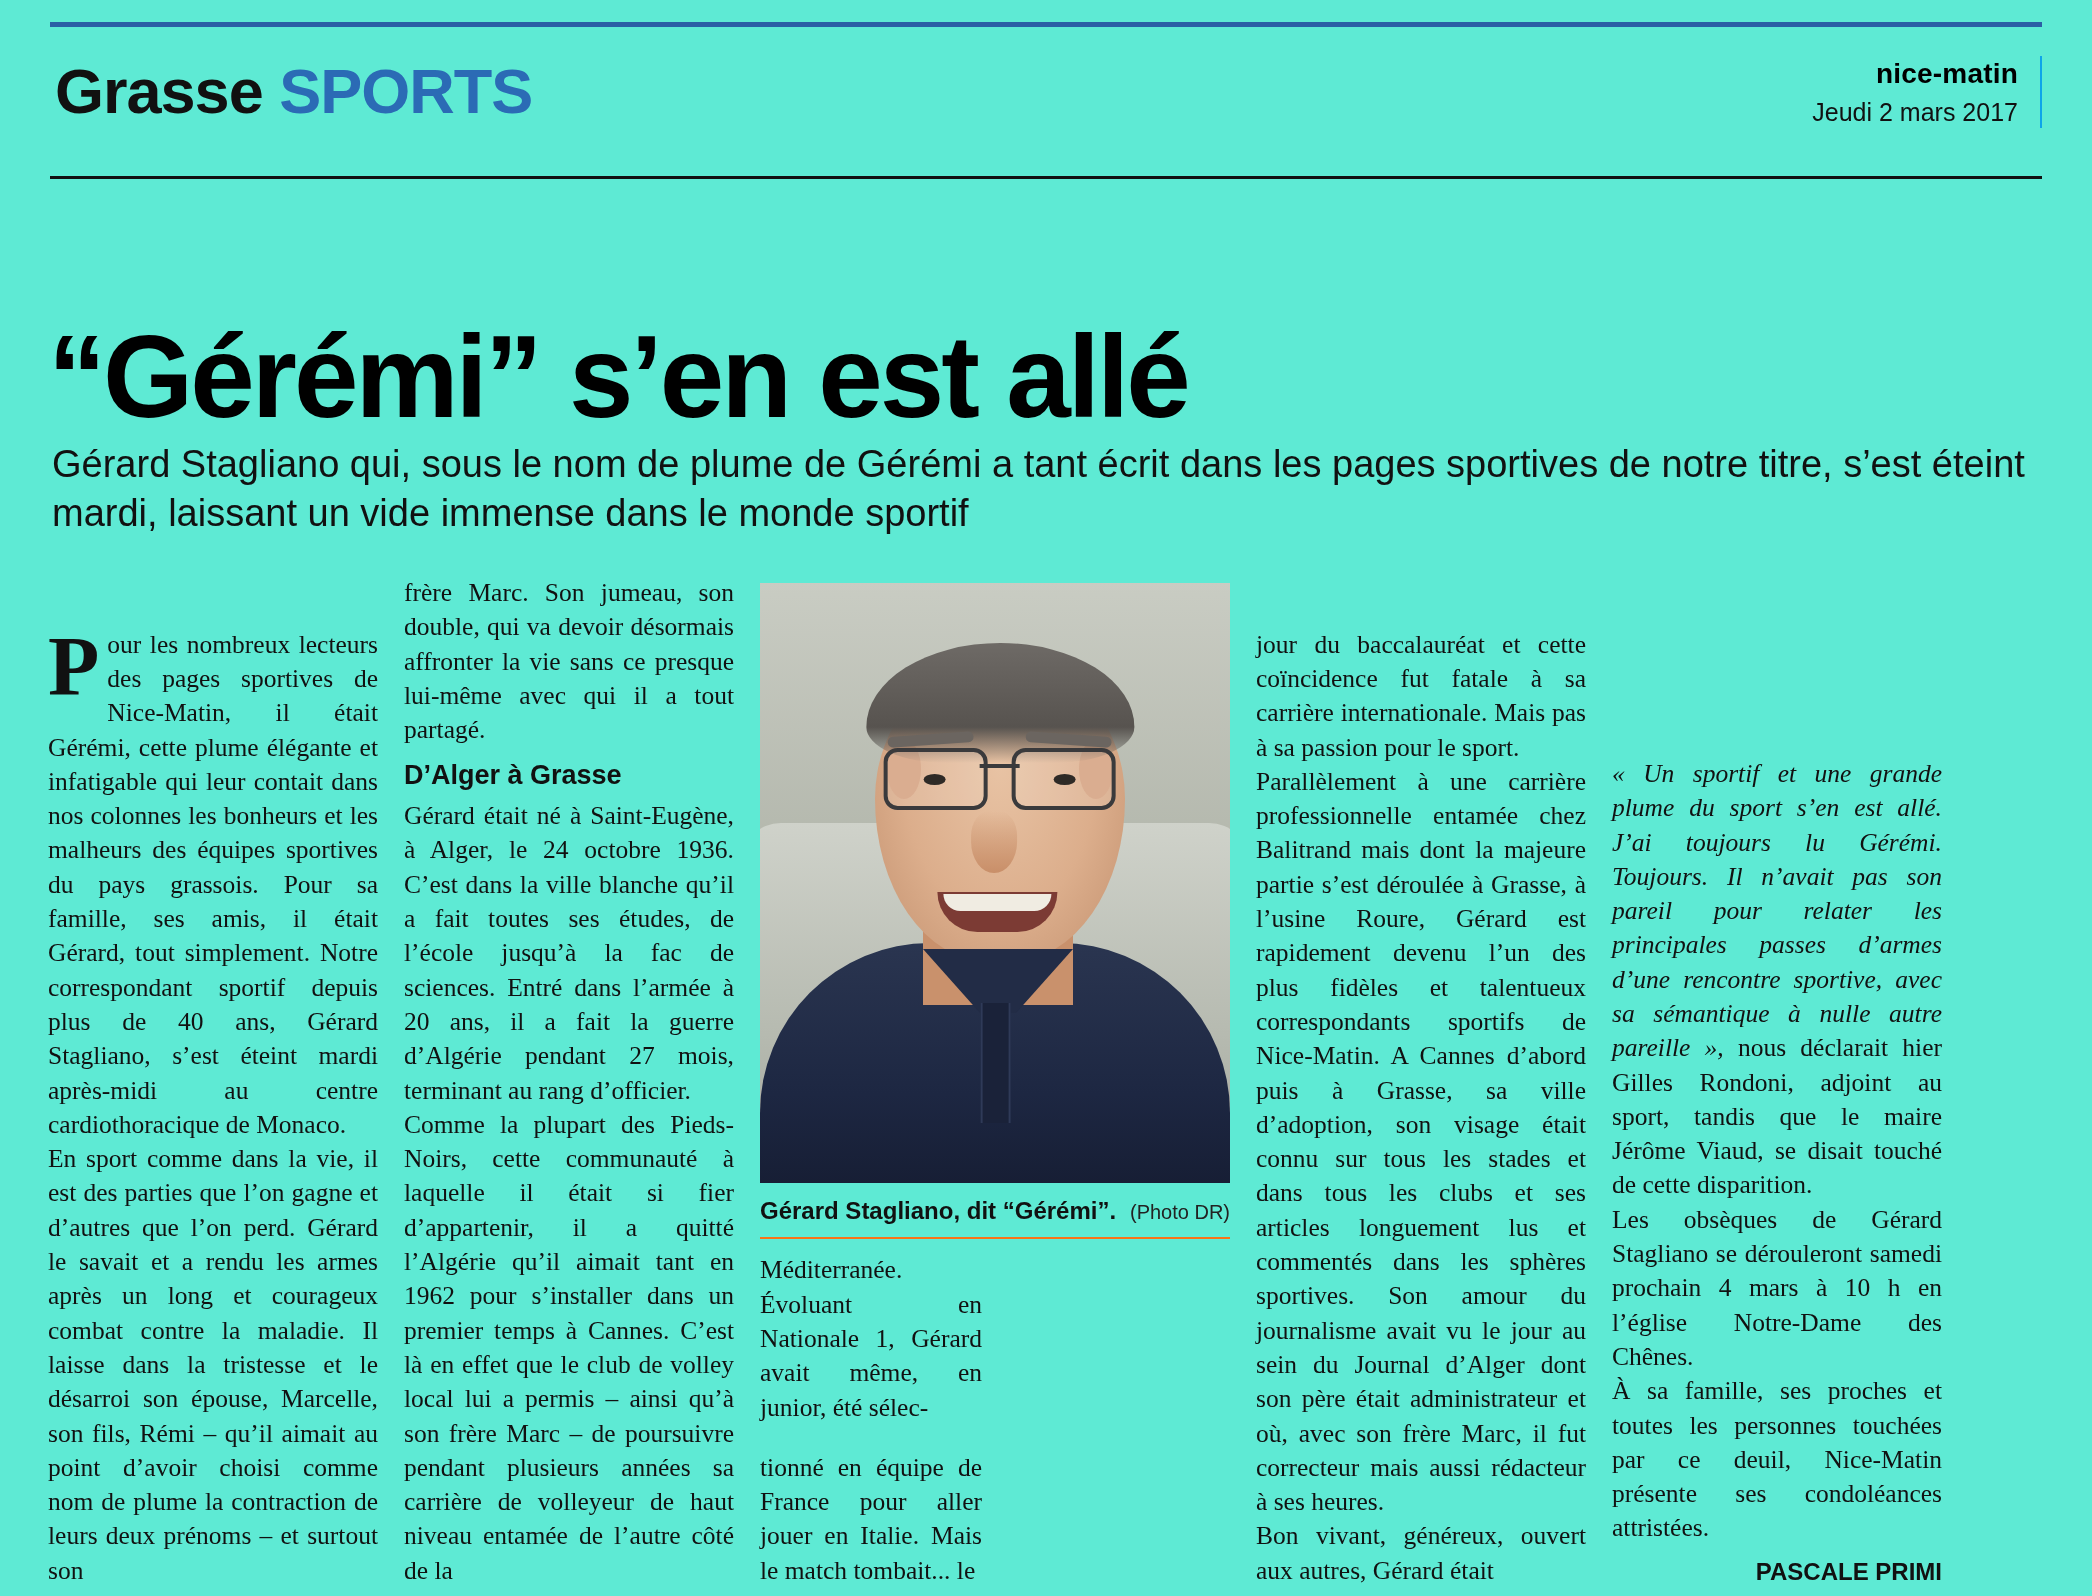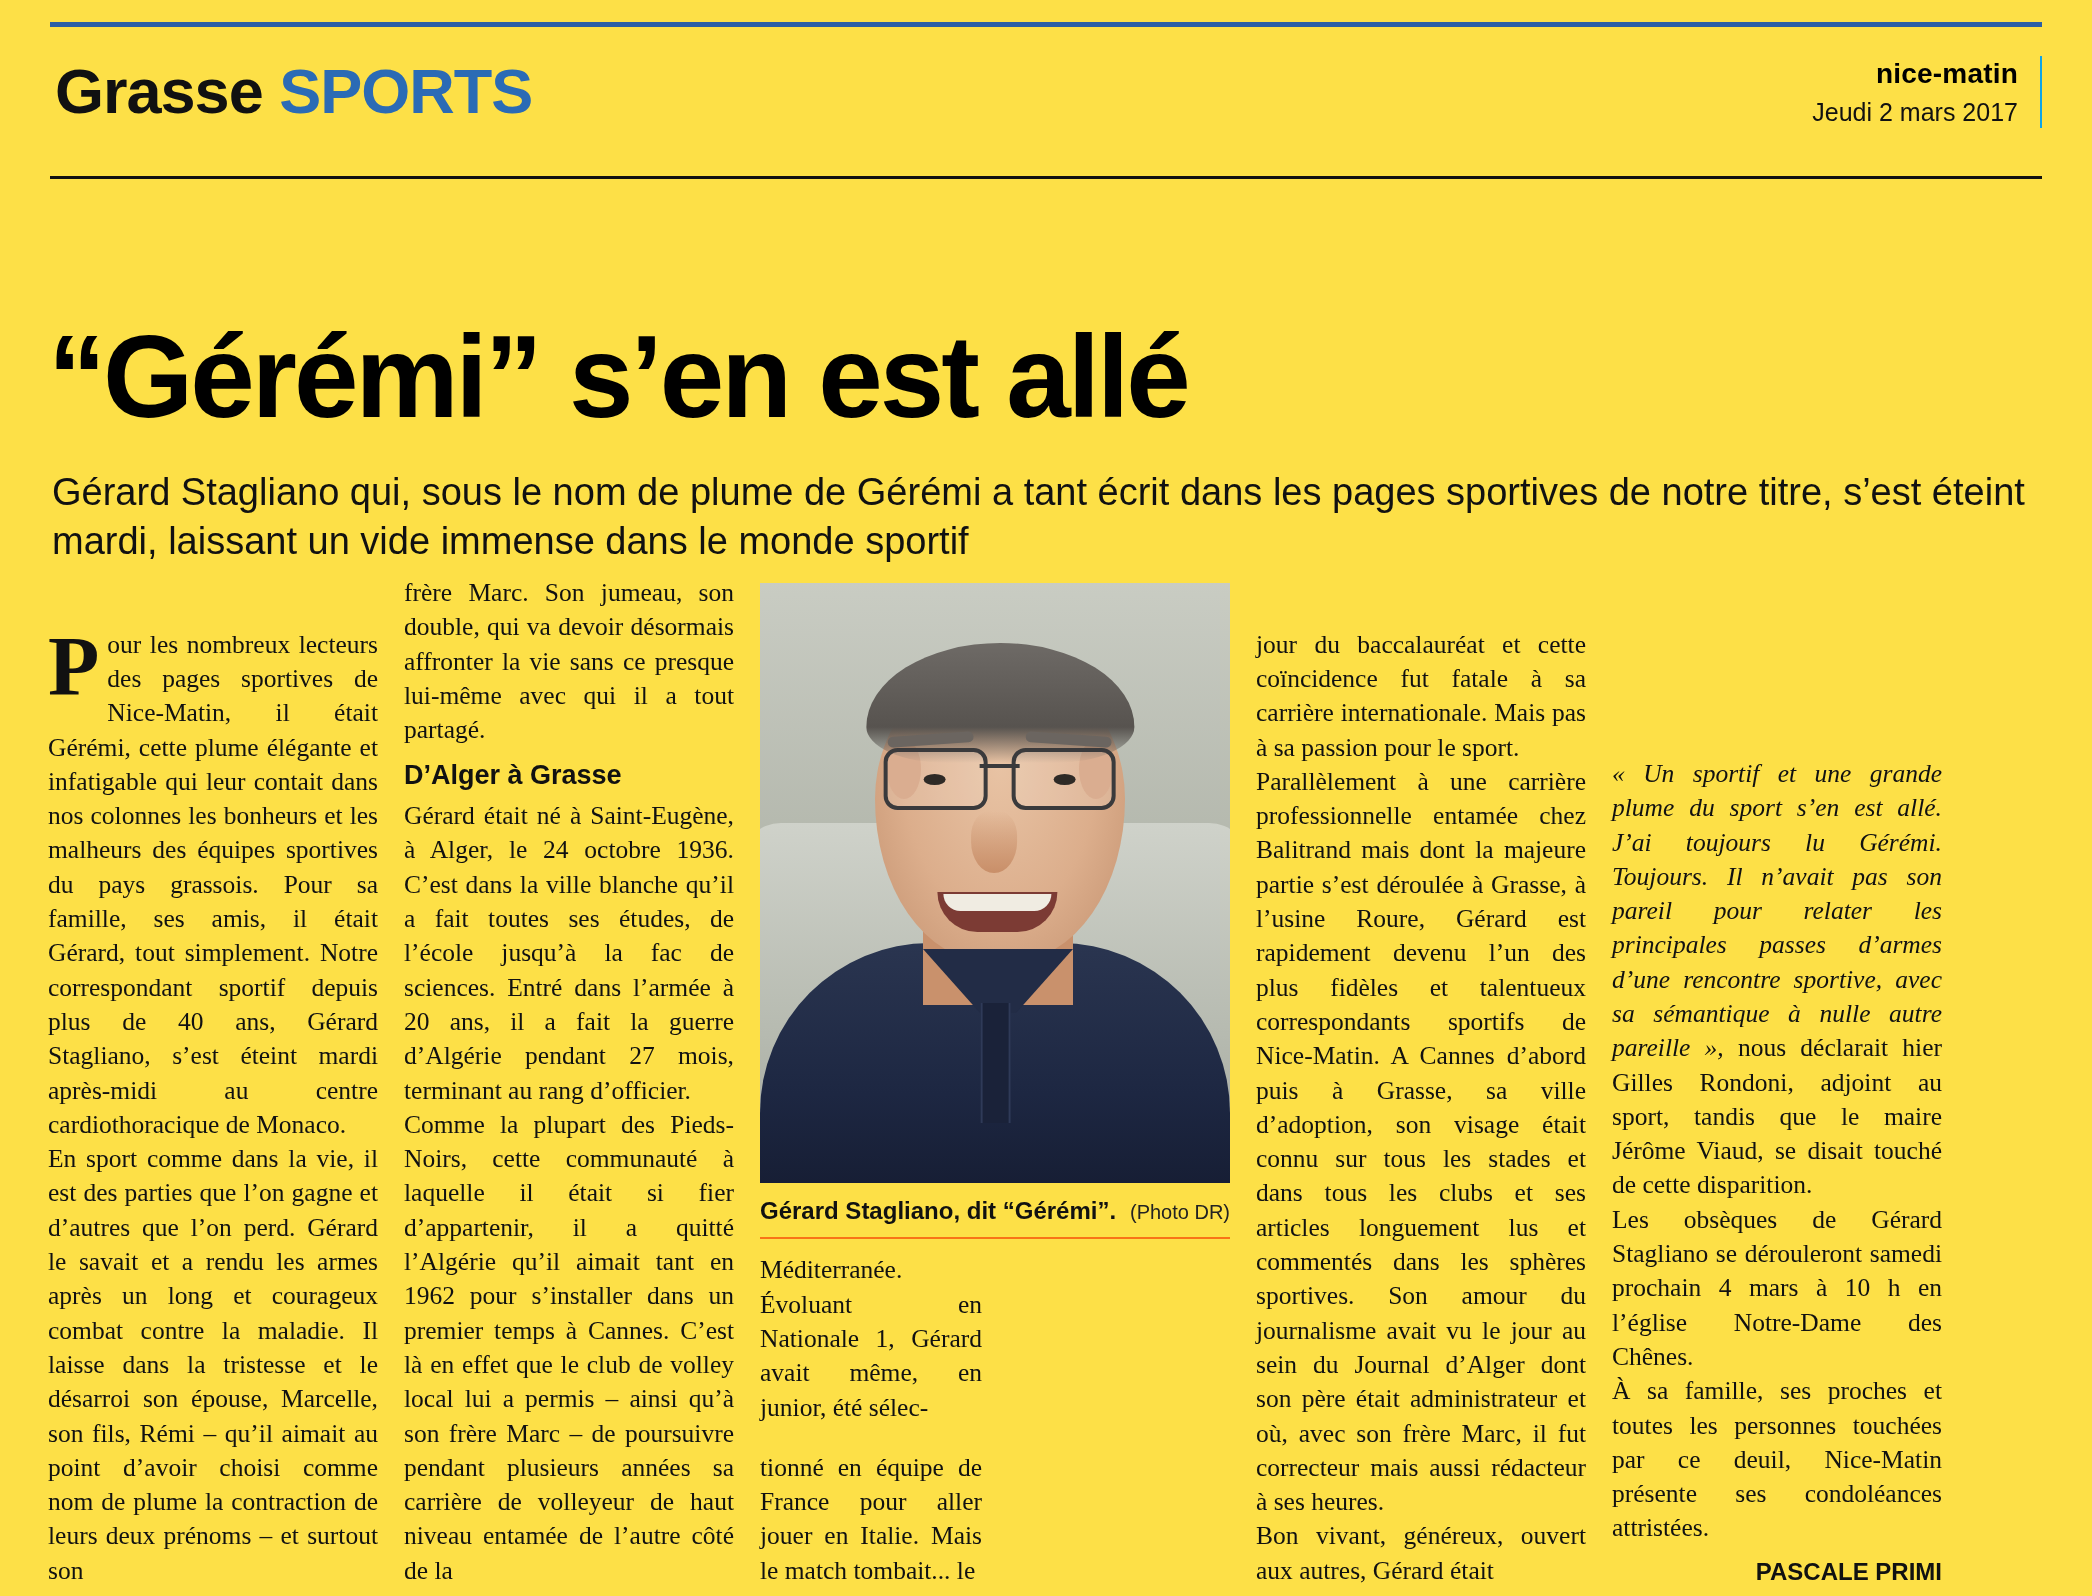--- a/index.html
+++ b/index.html
@@ -11,21 +11,21 @@
     width: 2092px;
     height: 1596px;
     font-family: "Liberation Sans", sans-serif;
     color: #000000;
     overflow: hidden;
   }
   .page {
     position: relative;
     width: 2092px;
     height: 1596px;
-    background: #fde047;
+    background: #5eead4;
     box-sizing: border-box;
     padding: 0 50px;
   }
 
   
   .top-rule {
     position: absolute;
     left: 50px;
     right: 50px;
     top: 22px;
@@ -97,21 +97,20 @@
   }
   .standfirst {
     position: absolute;
     left: 52px;
     right: 60px;
     top: 440px;
     font-size: 38px;
     line-height: 1.28;
     font-weight: 400;
     color: #111;
-    margin-top: 28px;
   }
 
   
   .columns {
     position: absolute;
     left: 48px;
     right: 48px;
     top: 585px;
     bottom: 8px;
     display: flex;

